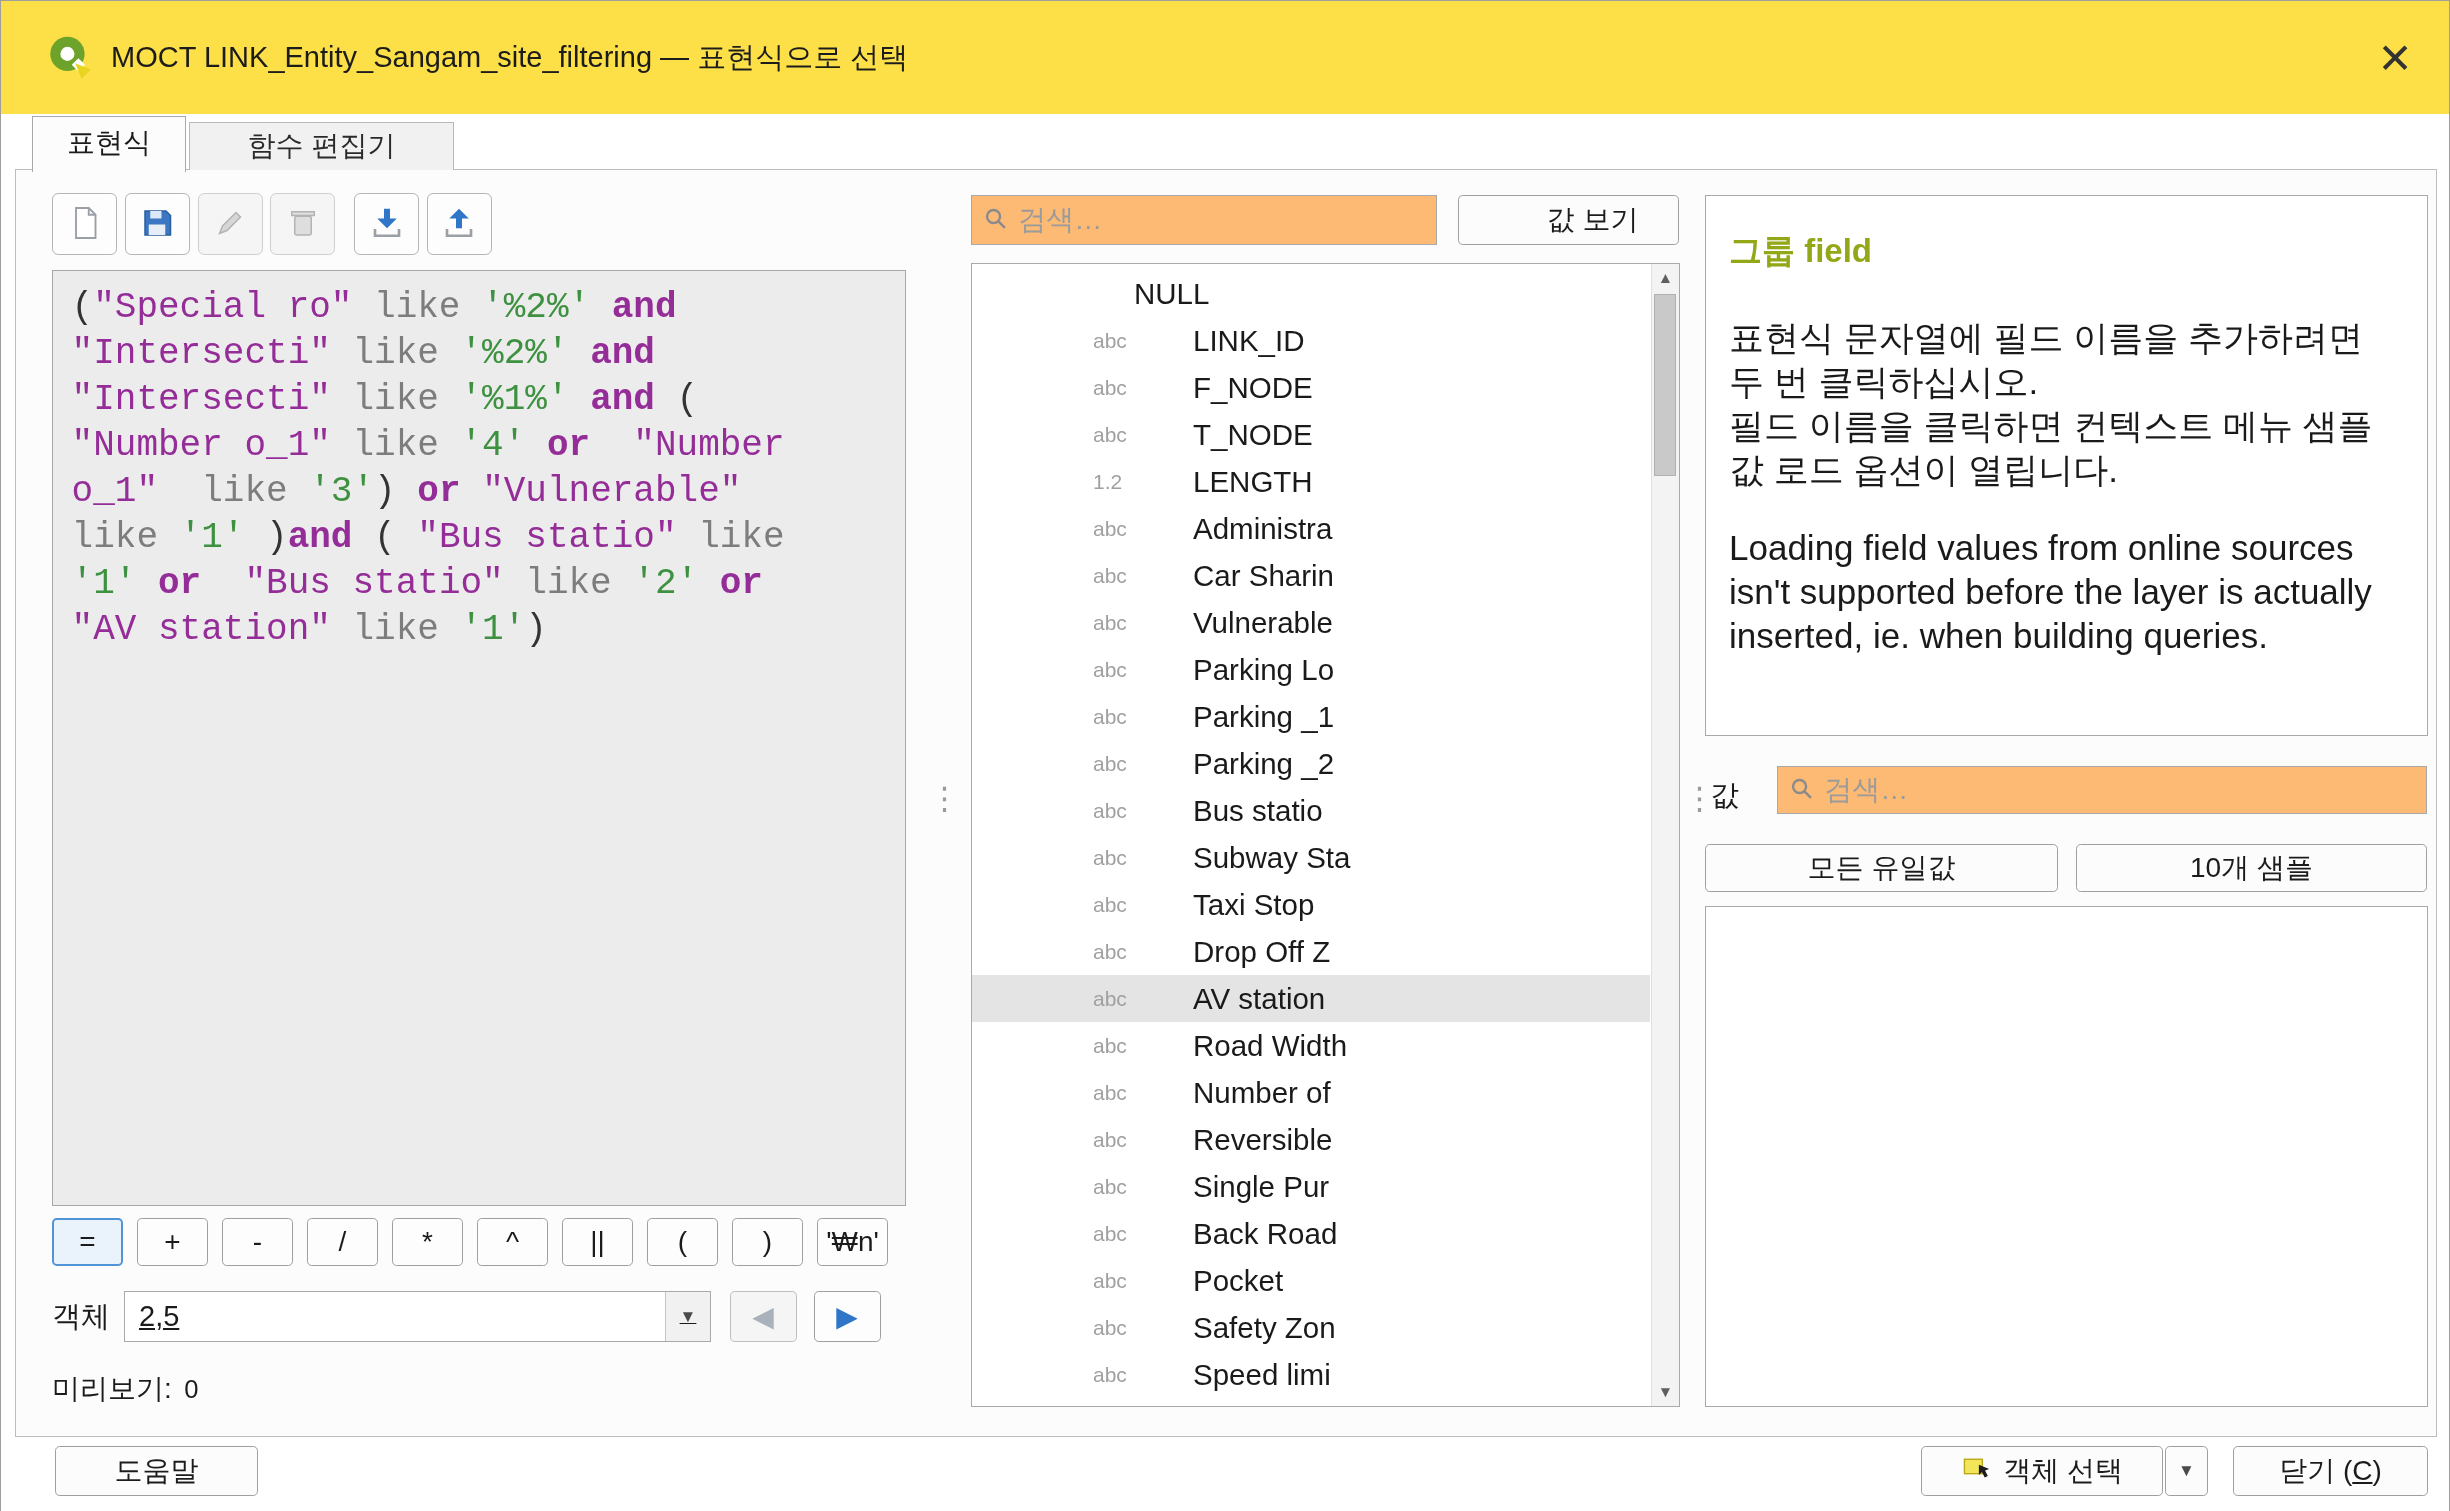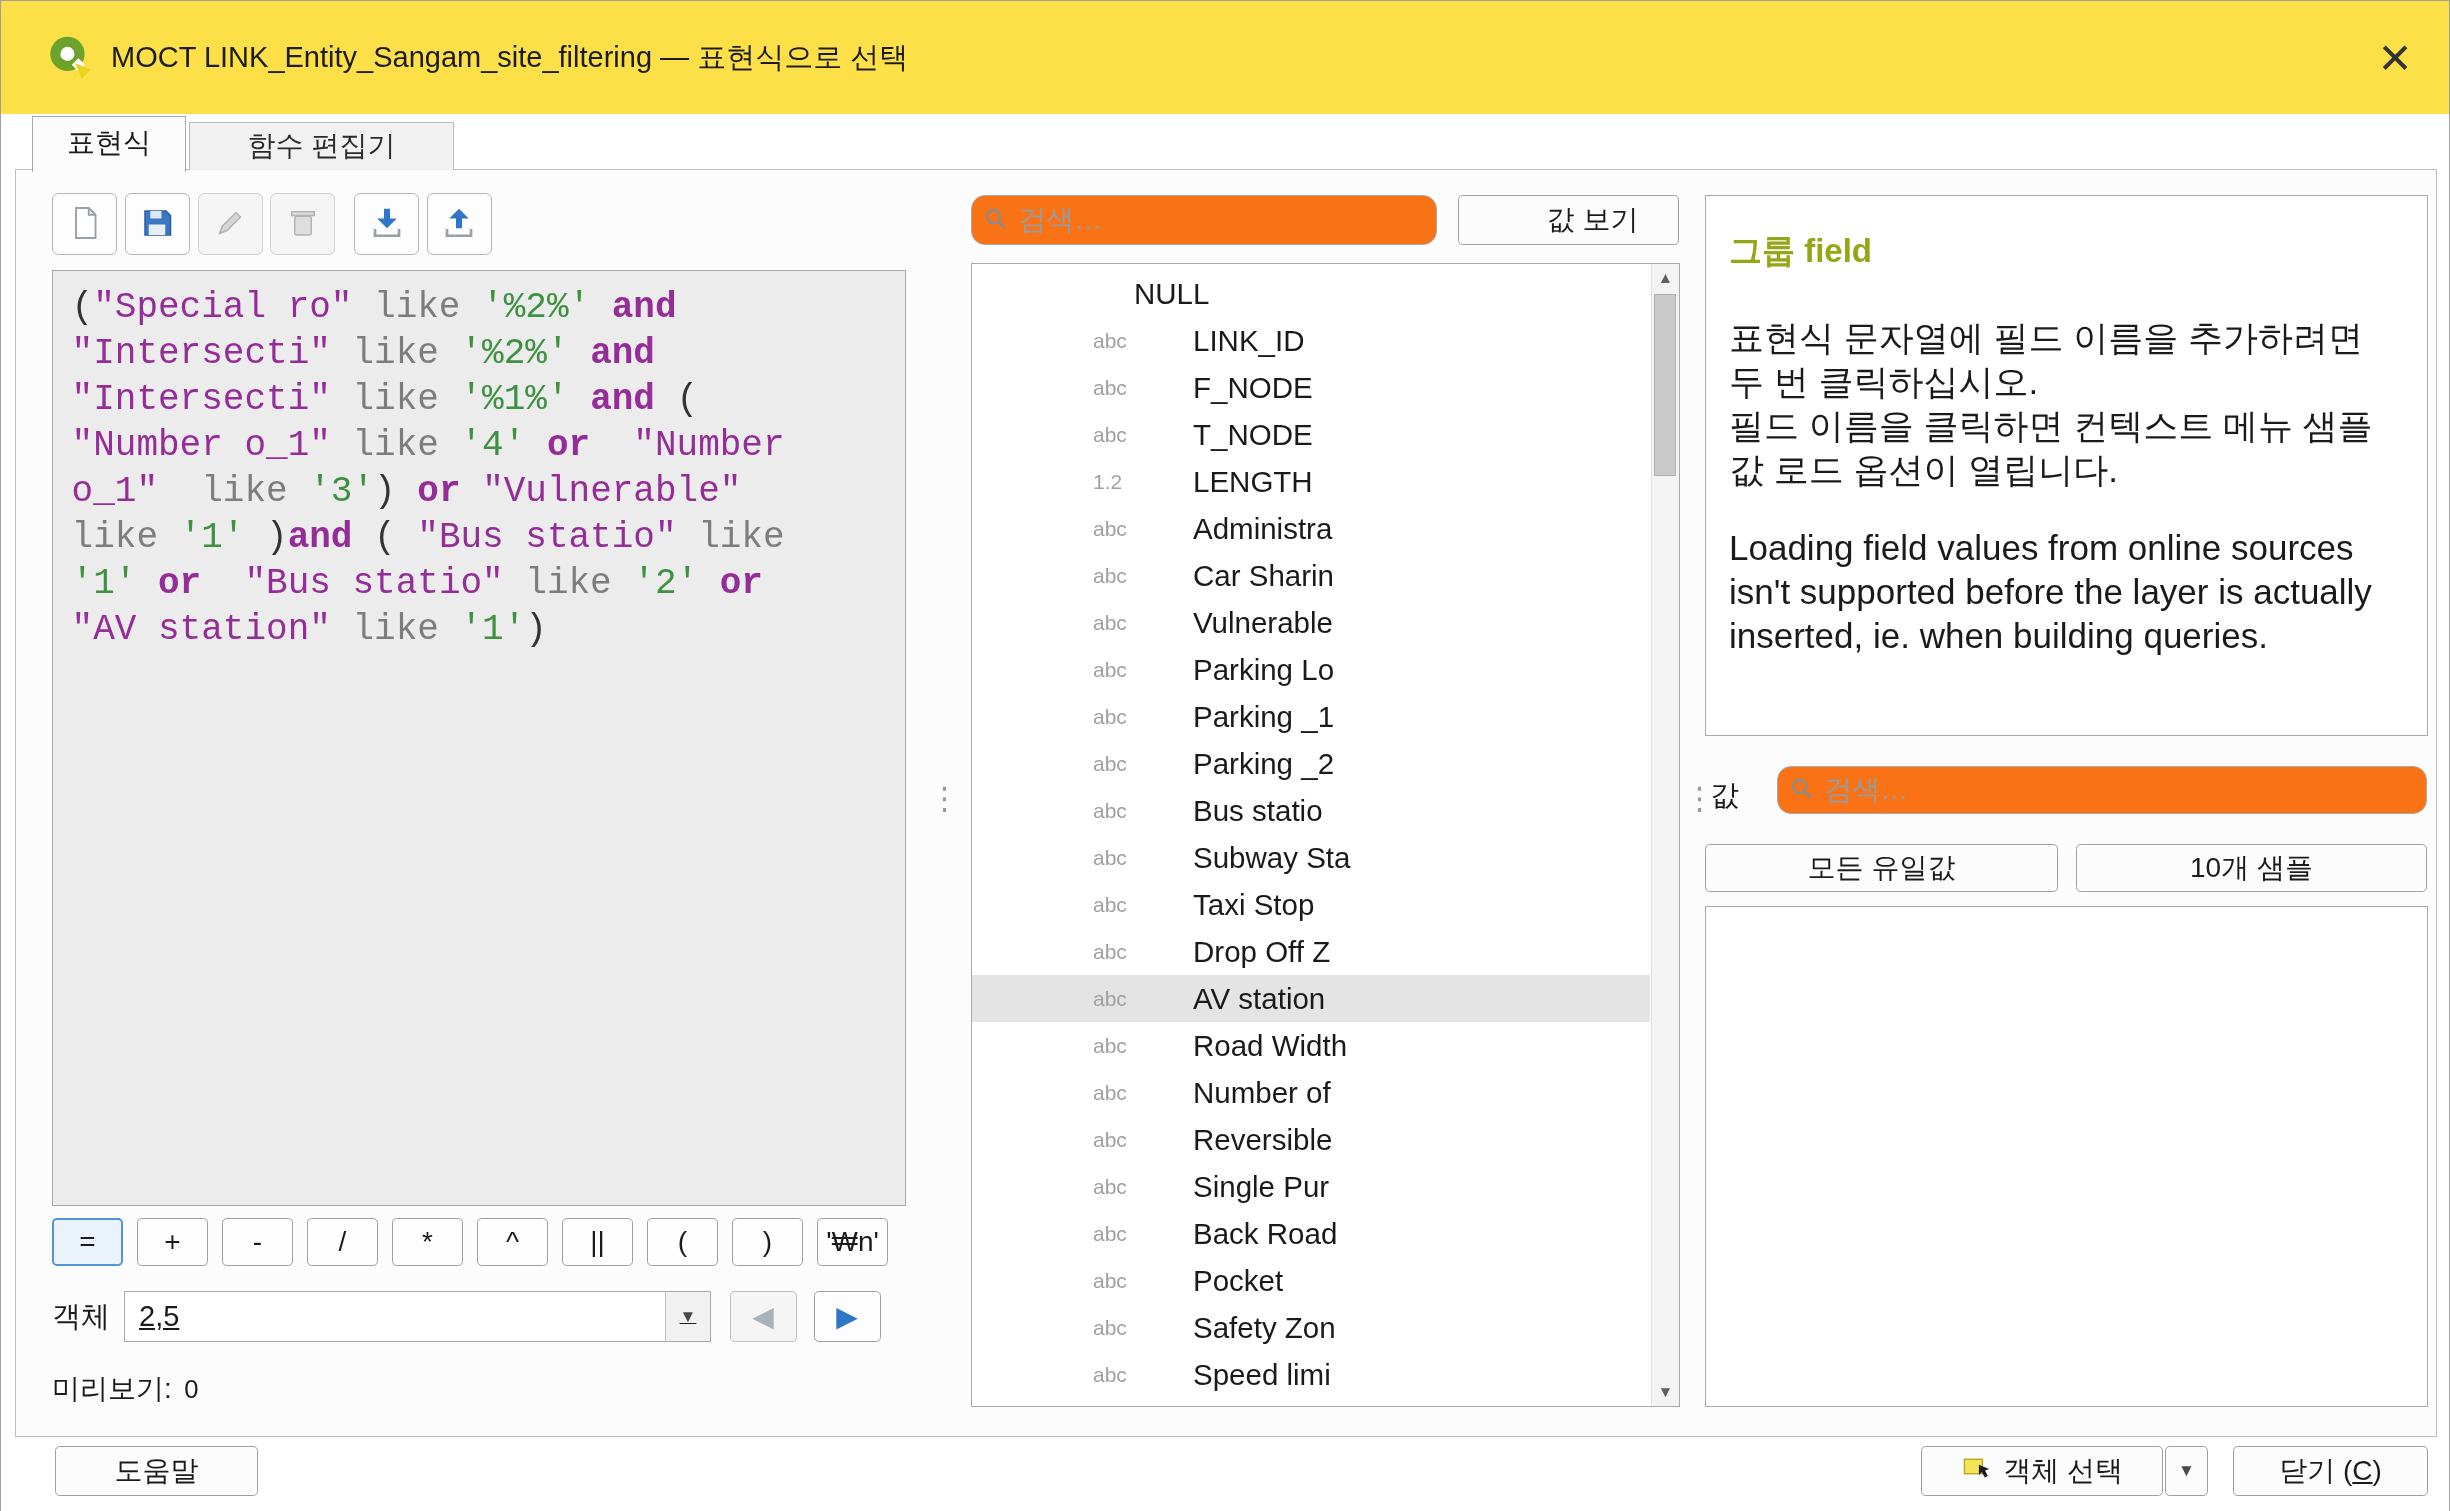--- a/index.html
+++ b/index.html
@@ -55,21 +55,21 @@
   #feature-combo .combo-arrow{width:45px; height:100%; background:#f1f1f1; border-left:1.6px solid #c4c4c4; display:flex; align-items:center; justify-content:center; font-size:17px; color:#4a4a4a;}
   .nav-btn{width:67px; height:51px; border:1.6px solid #9f9f9f; border-radius:4.7px; background:#fdfdfd; display:flex; align-items:center; justify-content:center; font-size:28px; cursor:pointer;}
   #prev-feature{margin-left:18.6px; background:#f5f5f5; border-color:#bdbdbd; color:#a9b2ba;}
   #next-feature{margin-left:17px; color:var(--accent-blue);}
 
   
   #preview-row{position:absolute; left:51px; top:1369px; font-size:28px; display:flex; gap:12.4px; align-items:baseline;}
   #preview-value{font-size:25.6px; color:#1b1b1b;}
 
   
-  .search-wrap{position:absolute; height:50px; background:#f97316; border:1.6px solid #a9a9a9; border-radius:14px; display:flex; align-items:center; padding:0 11px;}
+  .search-wrap{position:absolute; height:50px; background:#fdba74; border:1.6px solid #a9a9a9; border-radius:0; display:flex; align-items:center; padding:0 11px;}
   .search-wrap input{flex:1; border:none; outline:none; background:transparent; font-size:28px; font-family:"Liberation Sans",sans-serif; color:#333; margin-left:9.3px; min-width:0;}
   .search-wrap input::placeholder{color:#9b9b9b;}
 
   #field-search{left:970px; top:194px; width:466px;}
   #values-search{left:1776px; top:765px; width:650px; height:48px;}
 
   .std-btn{border:1.6px solid #9f9f9f; border-radius:4.7px; background:#fcfcfc; font-size:28px; font-family:"Liberation Sans",sans-serif; color:#1b1b1b; cursor:pointer; display:flex; align-items:center; justify-content:center;}
   #show-values-btn{position:absolute; left:1457px; top:194px; width:221px; height:50px;padding-left:48px;}
 
   

